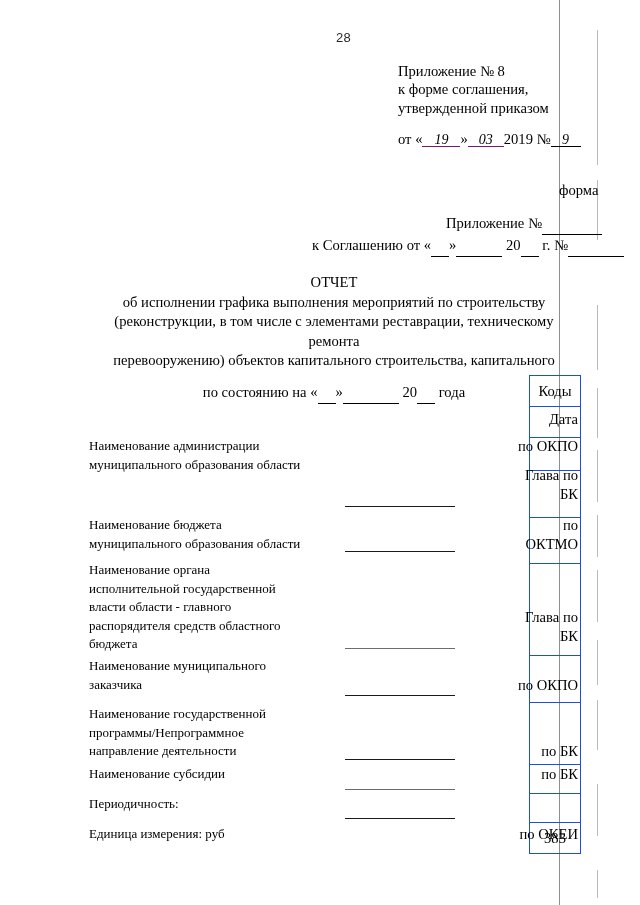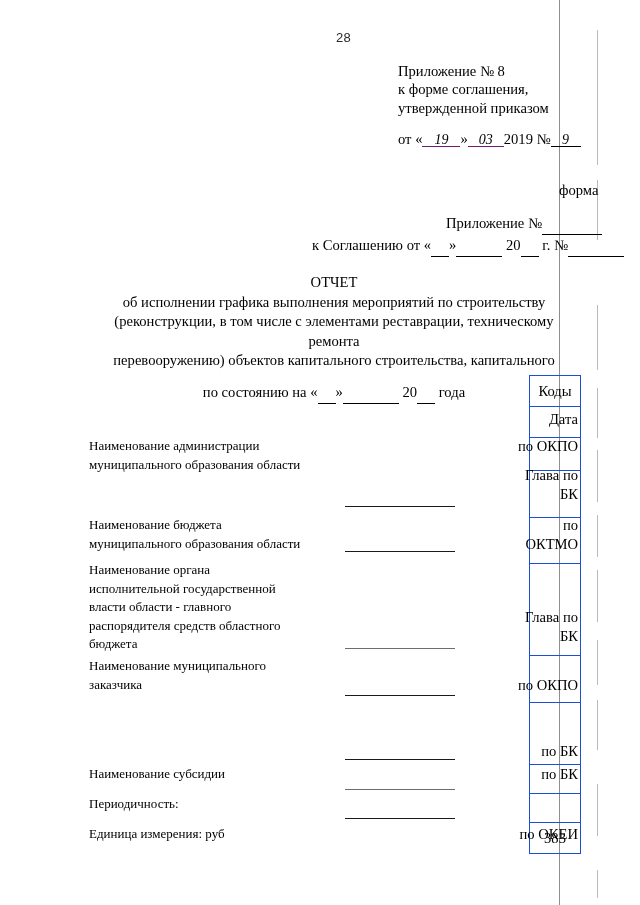--- a/index.html
+++ b/index.html
@@ -271,20 +271,23 @@
 бюджета</div>
   <div class="codelabel" style="top:608px; right:62px;">Глава по
 БК</div>
   <div class="rule faint" style="top:648px;"></div>
 
   <div class="rowlabel" style="top:657px;">Наименование муниципального
 заказчика</div>
   <div class="codelabel" style="top:676px; right:62px;">по ОКПО</div>
   <div class="rule" style="top:695px;"></div>
 
+  <div class="rowlabel" style="top:705px;">Наименование государственной
+программы/Непрограммное
+направление деятельности</div>
   <div class="codelabel" style="top:742px; right:62px;">по БК</div>
   <div class="rule" style="top:759px;"></div>
 
   <div class="rowlabel" style="top:765px;">Наименование субсидии</div>
   <div class="codelabel" style="top:765px; right:62px;">по БК</div>
   <div class="rule faint" style="top:789px;"></div>
 
   <div class="rowlabel" style="top:795px;text-align:center;">Периодичность:</div>
   <div class="rule" style="top:818px;"></div>
 

